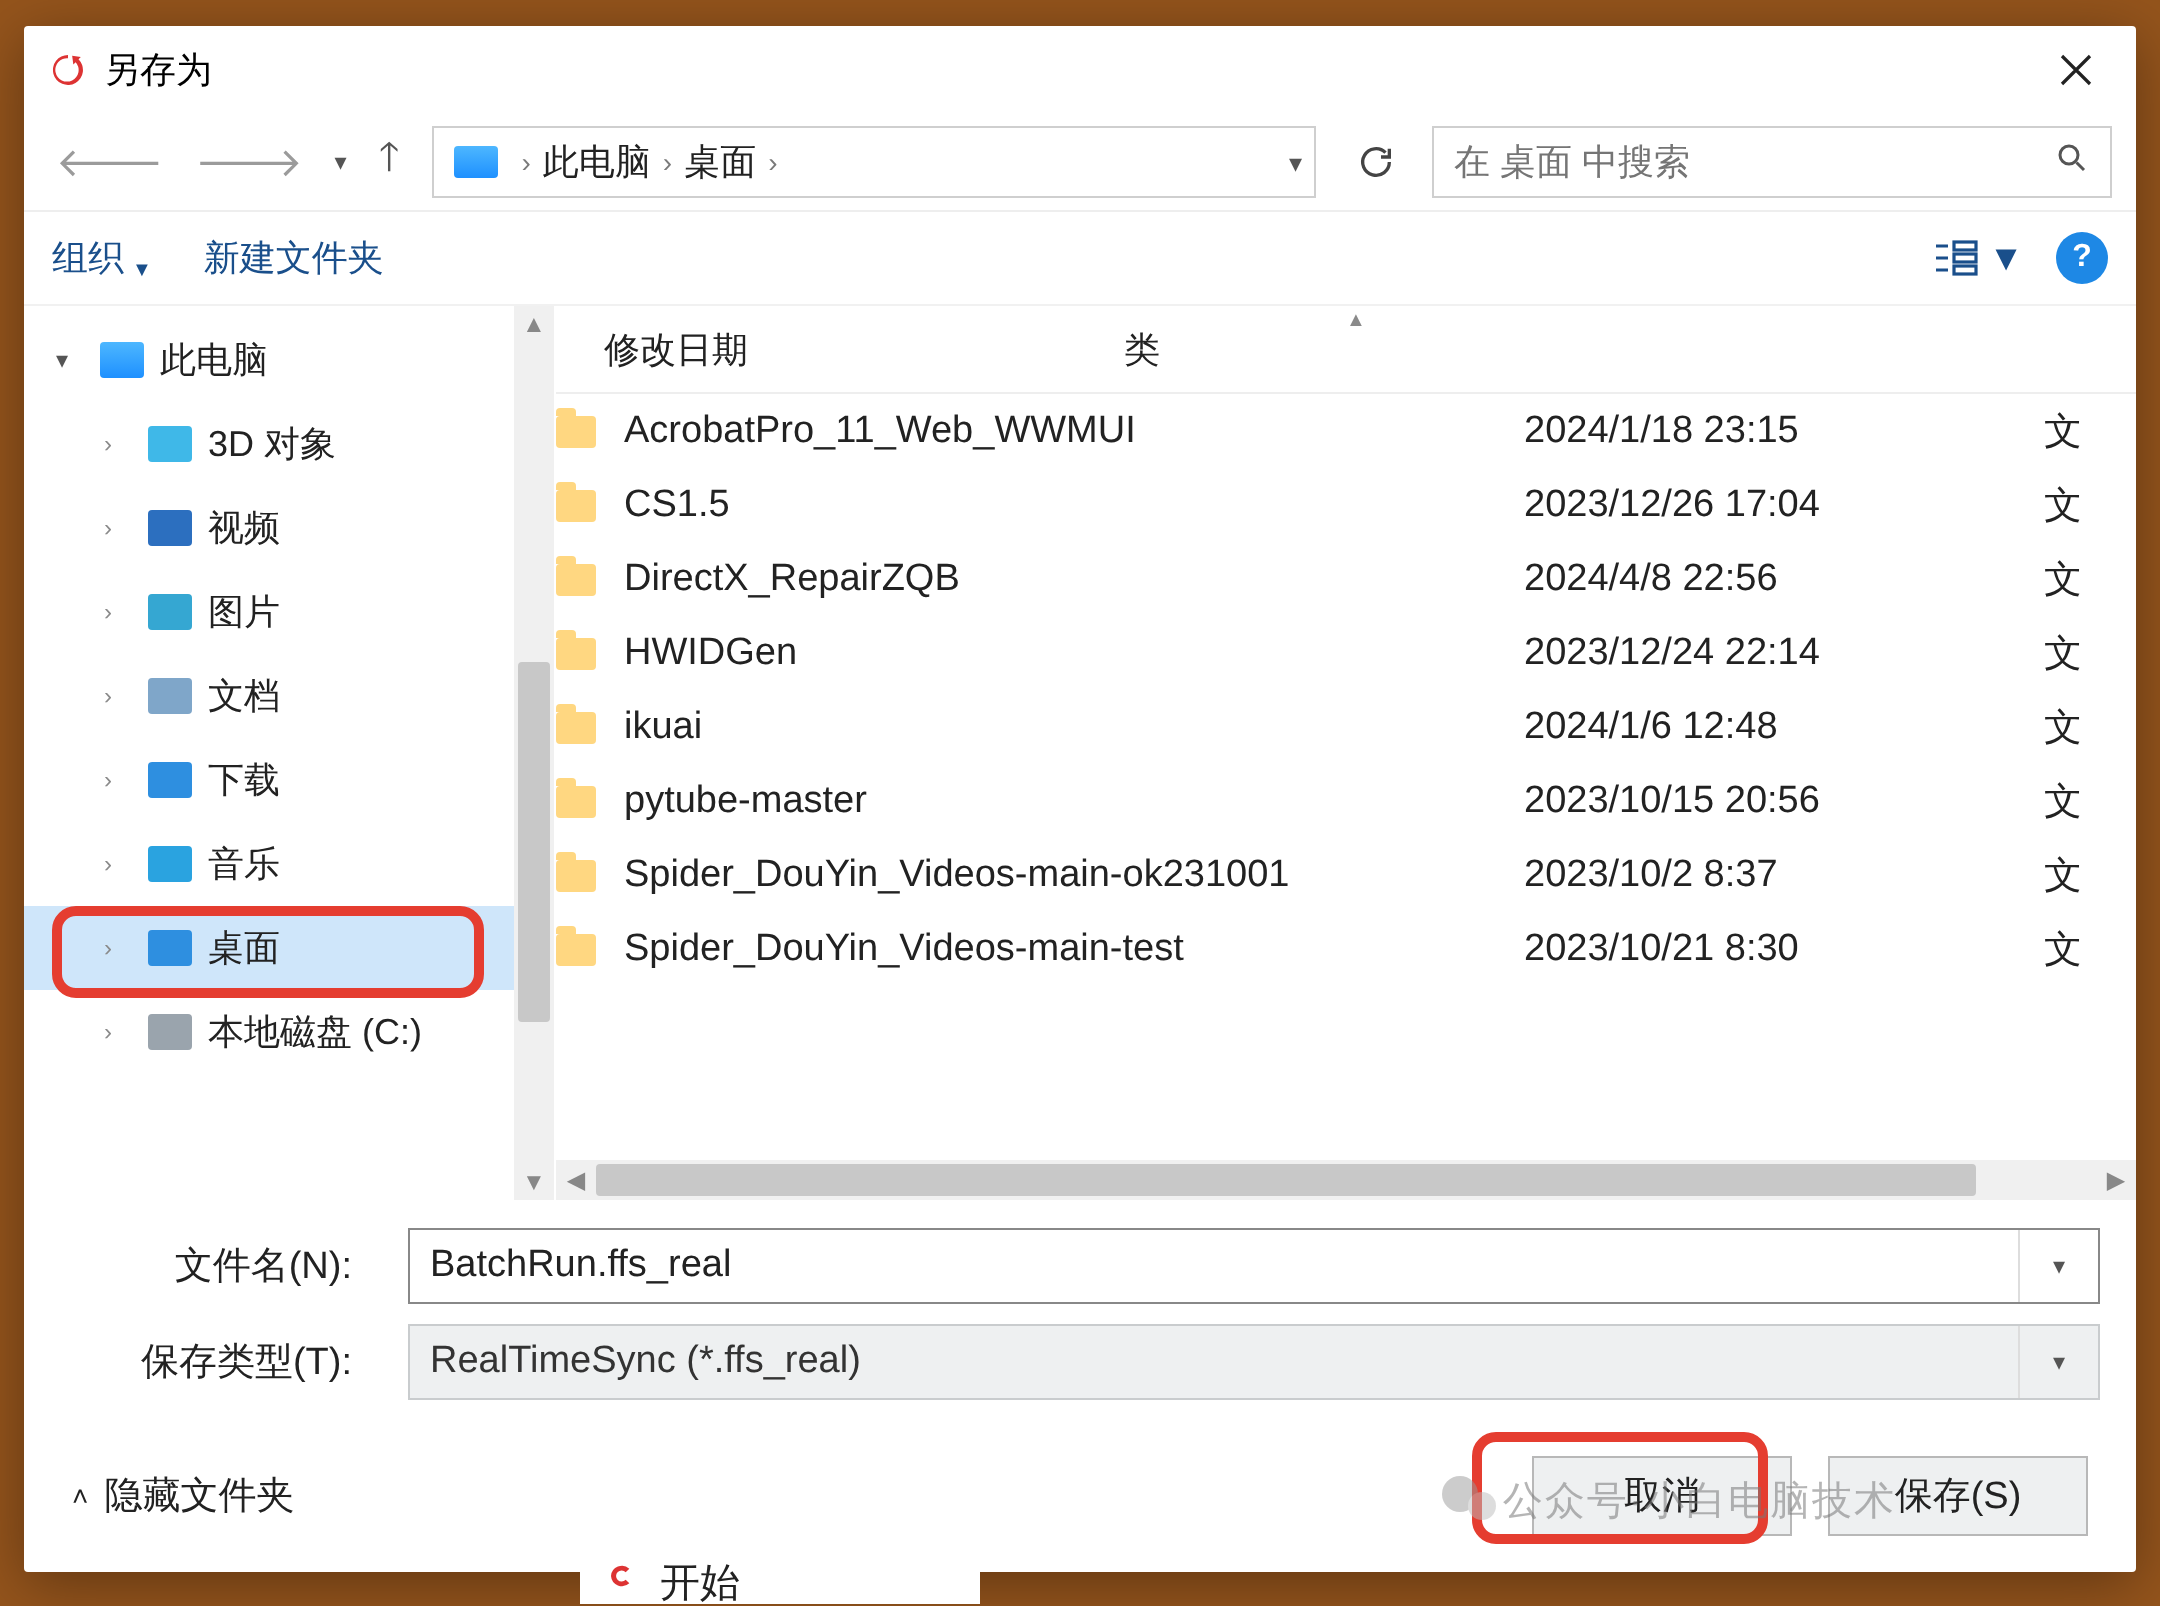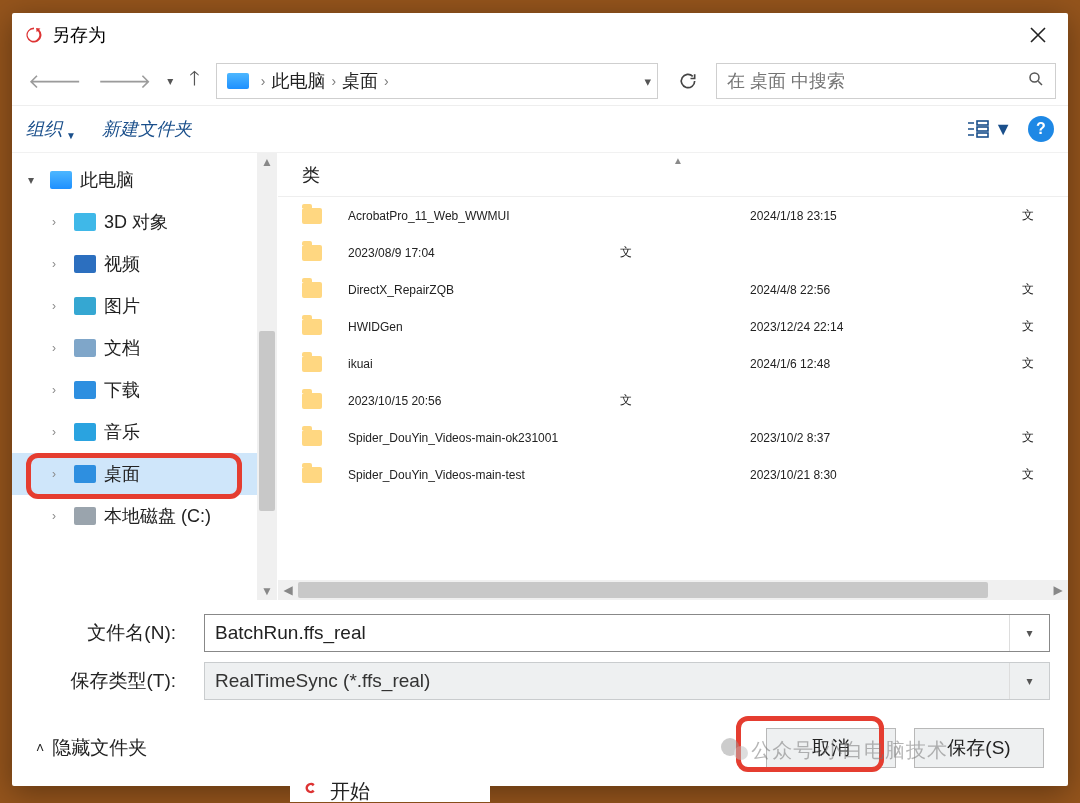--- a/index.html
+++ b/index.html
@@ -17,21 +17,21 @@
   .addressbar { flex:1; display:flex; align-items:center; border:1px solid #cfcfcf; height:36px; margin:0 6px 0 10px; padding:0 6px; background:#fff;}
   .addr-icon { width:22px; height:16px; background:linear-gradient(#4db7ff,#1e90ff); border-radius:2px; margin:0 6px 0 4px; }
   .addr-sep { color:#7a7a7a; padding:0 6px; font-size:14px;}
   .addr-text { color:#222; font-size:18px; }
   .addr-right { margin-left:auto; display:flex; align-items:center; gap:10px; color:#555;}
   .refresh-btn { width:36px; height:36px; display:flex; align-items:center; justify-content:center; margin-left:4px;}
   .searchbar { width:340px; border:1px solid #cfcfcf; height:36px; margin-left:8px; display:flex; align-items:center; padding:0 10px; color:#777; background:#fff;}
   .searchbar input { border:none; outline:none; flex:1; font-size:18px; color:#333; background:transparent;}
   .searchbar .mag { color:#555; font-size:18px;}
   .cmdbar { height:48px; display:flex; align-items:center; padding:0 14px; border-top:1px solid #eee; border-bottom:1px solid #f1f1f1; }
-  .cmd-link { color:#1a4f8b; font-size:18px; margin-right:26px; display:flex; align-items:flex-end; gap:4px;font-style:italic;}
+  .cmd-link { color:#1a4f8b; font-size:18px; margin-right:26px; display:flex; align-items:flex-end; gap:4px;}
   .cmd-link .drop { font-size:10px;}
   .cmd-right { margin-left:auto; display:flex; align-items:center; gap:16px;}
   .view-icon { color:#1a4f8b; font-size:18px; display:flex; align-items:center; gap:4px;}
   .help-icon { width:26px; height:26px; border-radius:50%; background:#1e88e5; color:#fff; display:flex; align-items:center; justify-content:center; font-size:16px; font-weight:bold;}
   .main { flex:1; display:flex; min-height:0; }
   .tree { width:266px; position:relative; border-right:1px solid transparent; padding-top:6px;}
   .tree-scroll { position:absolute; top:0; right:0; width:20px; bottom:0; background:#f0f0f0; }
   .tree-scroll .thumb { position:absolute; left:2px; right:2px; top:178px; height:180px; background:#c8c8c8; border-radius:2px;}
   .tree-scroll .arrow { position:absolute; left:0; right:0; text-align:center; color:#888; font-size:12px;}
   .tree-scroll .up { top:2px; } .tree-scroll .down { bottom:2px; }
@@ -44,21 +44,21 @@
   .tree li.selected { background:#cfe6fa; }
   .hl-box { position:absolute; left:14px; width:216px; height:46px; border:5px solid #e53d30; border-radius:12px; pointer-events:none;}
   .hl-desktop { top:300px; }
   .fileview { flex:1; display:flex; flex-direction:column; position:relative; min-width:0; }
   .columns { display:flex; height:44px; border-bottom:1px solid #eee; align-items:center; padding-left:24px; color:#222; font-size:18px; position:relative;}
   .col-name { flex:1; }
   .col-date { width:260px; }
   .col-type { width:46px; }
   .sort-ind { position:absolute; left:50%; top:2px; font-size:10px; color:#8a8a8a; }
   .rows { flex:1; overflow:hidden;}
-  .row { display:flex; align-items:center; height:37px; padding-left:24px; font-size:12px;gap:12px;}
+  .row { display:flex; align-items:center; height:37px; font-size:19px;}
   .ficon { width:20px; height:16px; background:#ffd781; border-radius:2px; margin-right:14px; position:relative;}
   .ficon::before { content:""; position:absolute; top:-4px; left:0; width:10px; height:4px; background:#ffd781; border-radius:2px 2px 0 0;}
   .fname { flex:1; color:#222; white-space:nowrap; overflow:hidden; text-overflow:ellipsis; padding-right:10px;}
   .fdate { width:260px; color:#222;}
   .ftype { width:46px; color:#222;}
   .hscroll { height:20px; background:#f0f0f0; display:flex; align-items:center;}
   .hscroll .lt, .hscroll .rt { width:20px; text-align:center; font-size:12px; color:#888;}
   .hscroll .track { flex:1; height:16px; position:relative;}
   .hscroll .thumb { position:absolute; left:0; top:0; bottom:0; width:92%; background:#c8c8c8; border-radius:2px;}
   .savebar { padding:14px 18px 6px 18px; }
@@ -210,32 +210,34 @@
       <div class="tree-scroll">
         <div class="arrow up">▲</div>
         <div class="thumb"></div>
         <div class="arrow down">▼</div>
       </div>
     </div>
 
     <div class="fileview">
       <div class="columns">
         <span class="sort-ind">▲</span>
+        <div class="col-date">修改日期</div>
         <div class="col-type">类</div>
       </div>
       <div class="rows" id="rows">
           <div class="row">
             <span class="ficon"></span>
     <span class="fname">AcrobatPro_11_Web_WWMUI</span>
     <span class="fdate">2024/1/18 23:15</span>
     <span class="ftype">文</span>
           </div>
           <div class="row">
             <span class="ficon"></span>
-    <span class="fdate">2023/08/9 17:04</span>
+    <span class="fname">CS1.5</span>
+    <span class="fdate">2023/12/26 17:04</span>
     <span class="ftype">文</span>
           </div>
           <div class="row">
             <span class="ficon"></span>
     <span class="fname">DirectX_RepairZQB</span>
     <span class="fdate">2024/4/8 22:56</span>
     <span class="ftype">文</span>
           </div>
           <div class="row">
             <span class="ficon"></span>
@@ -244,20 +246,21 @@
     <span class="ftype">文</span>
           </div>
           <div class="row">
             <span class="ficon"></span>
     <span class="fname">ikuai</span>
     <span class="fdate">2024/1/6 12:48</span>
     <span class="ftype">文</span>
           </div>
           <div class="row">
             <span class="ficon"></span>
+    <span class="fname">pytube-master</span>
     <span class="fdate">2023/10/15 20:56</span>
     <span class="ftype">文</span>
           </div>
           <div class="row">
             <span class="ficon"></span>
     <span class="fname">Spider_DouYin_Videos-main-ok231001</span>
     <span class="fdate">2023/10/2 8:37</span>
     <span class="ftype">文</span>
           </div>
           <div class="row">

